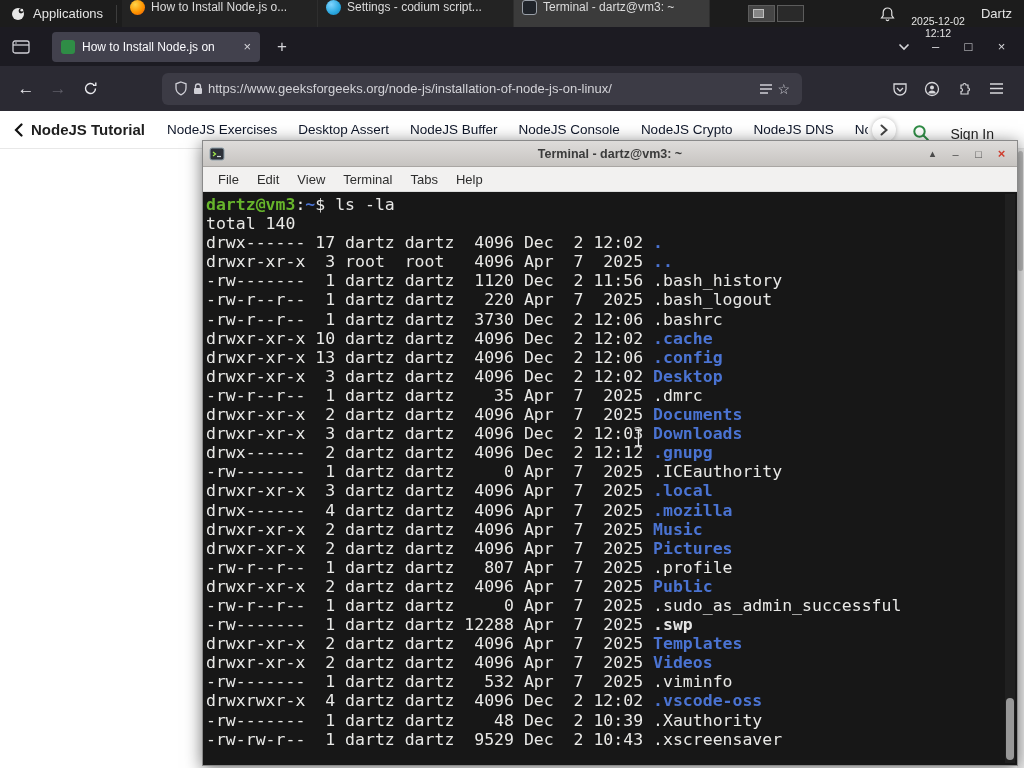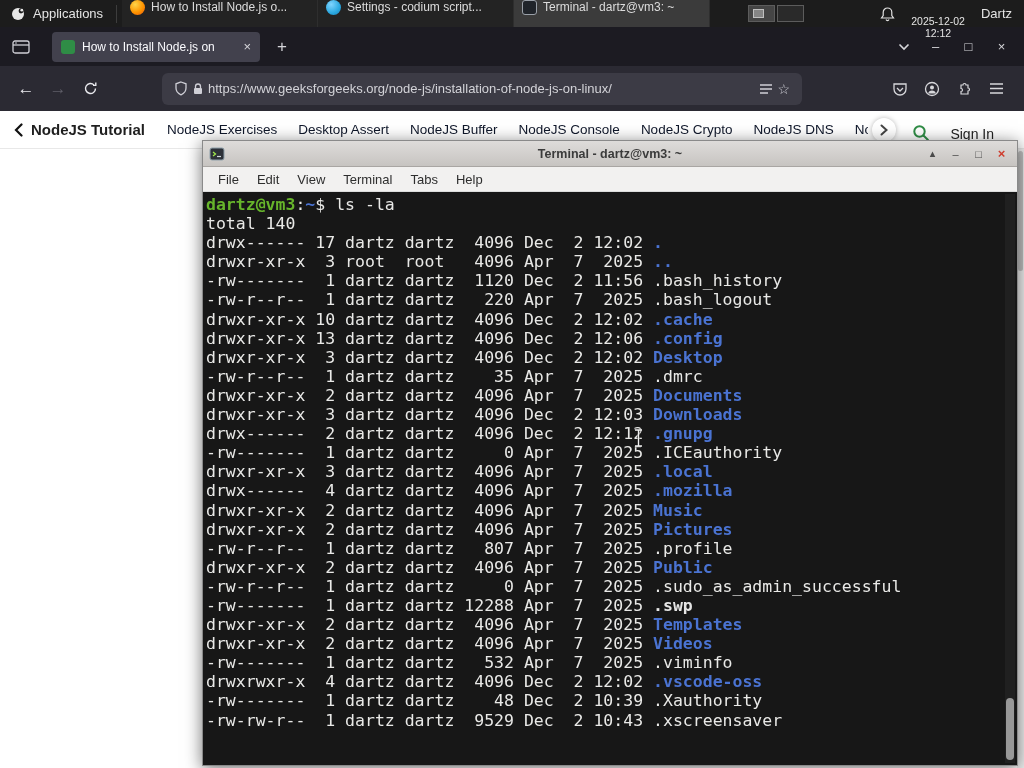--- a/index.html
+++ b/index.html
@@ -275,20 +275,21 @@
         <span class="term-menu-item">Help</span>
       </div>
     <div class="term-screen">
       <div class="tline"><span class="green">dartz@vm3</span><span>:</span><span class="dir">~</span><span>$</span><span> ls -la</span></div>
       <div class="tline">total 140</div>
       <div id="term-listing">
           <div class="tline"><span>drwx------ 17 dartz dartz  4096 Dec  2 12:02 </span><span class="dir">.</span></div>
           <div class="tline"><span>drwxr-xr-x  3 root  root   4096 Apr  7  2025 </span><span class="dir">..</span></div>
           <div class="tline"><span>-rw-------  1 dartz dartz  1120 Dec  2 11:56 </span><span class="file">.bash_history</span></div>
           <div class="tline"><span>-rw-r--r--  1 dartz dartz   220 Apr  7  2025 </span><span class="file">.bash_logout</span></div>
+          <div class="tline"><span>-rw-r--r--  1 dartz dartz  3730 Dec  2 12:06 </span><span class="file">.bashrc</span></div>
           <div class="tline"><span>drwxr-xr-x 10 dartz dartz  4096 Dec  2 12:02 </span><span class="dir">.cache</span></div>
           <div class="tline"><span>drwxr-xr-x 13 dartz dartz  4096 Dec  2 12:06 </span><span class="dir">.config</span></div>
           <div class="tline"><span>drwxr-xr-x  3 dartz dartz  4096 Dec  2 12:02 </span><span class="dir">Desktop</span></div>
           <div class="tline"><span>-rw-r--r--  1 dartz dartz    35 Apr  7  2025 </span><span class="file">.dmrc</span></div>
           <div class="tline"><span>drwxr-xr-x  2 dartz dartz  4096 Apr  7  2025 </span><span class="dir">Documents</span></div>
           <div class="tline"><span>drwxr-xr-x  3 dartz dartz  4096 Dec  2 12:03 </span><span class="dir">Downloads</span></div>
           <div class="tline"><span>drwx------  2 dartz dartz  4096 Dec  2 12:12 </span><span class="dir">.gnupg</span></div>
           <div class="tline"><span>-rw-------  1 dartz dartz     0 Apr  7  2025 </span><span class="file">.ICEauthority</span></div>
           <div class="tline"><span>drwxr-xr-x  3 dartz dartz  4096 Apr  7  2025 </span><span class="dir">.local</span></div>
           <div class="tline"><span>drwx------  4 dartz dartz  4096 Apr  7  2025 </span><span class="dir">.mozilla</span></div>

